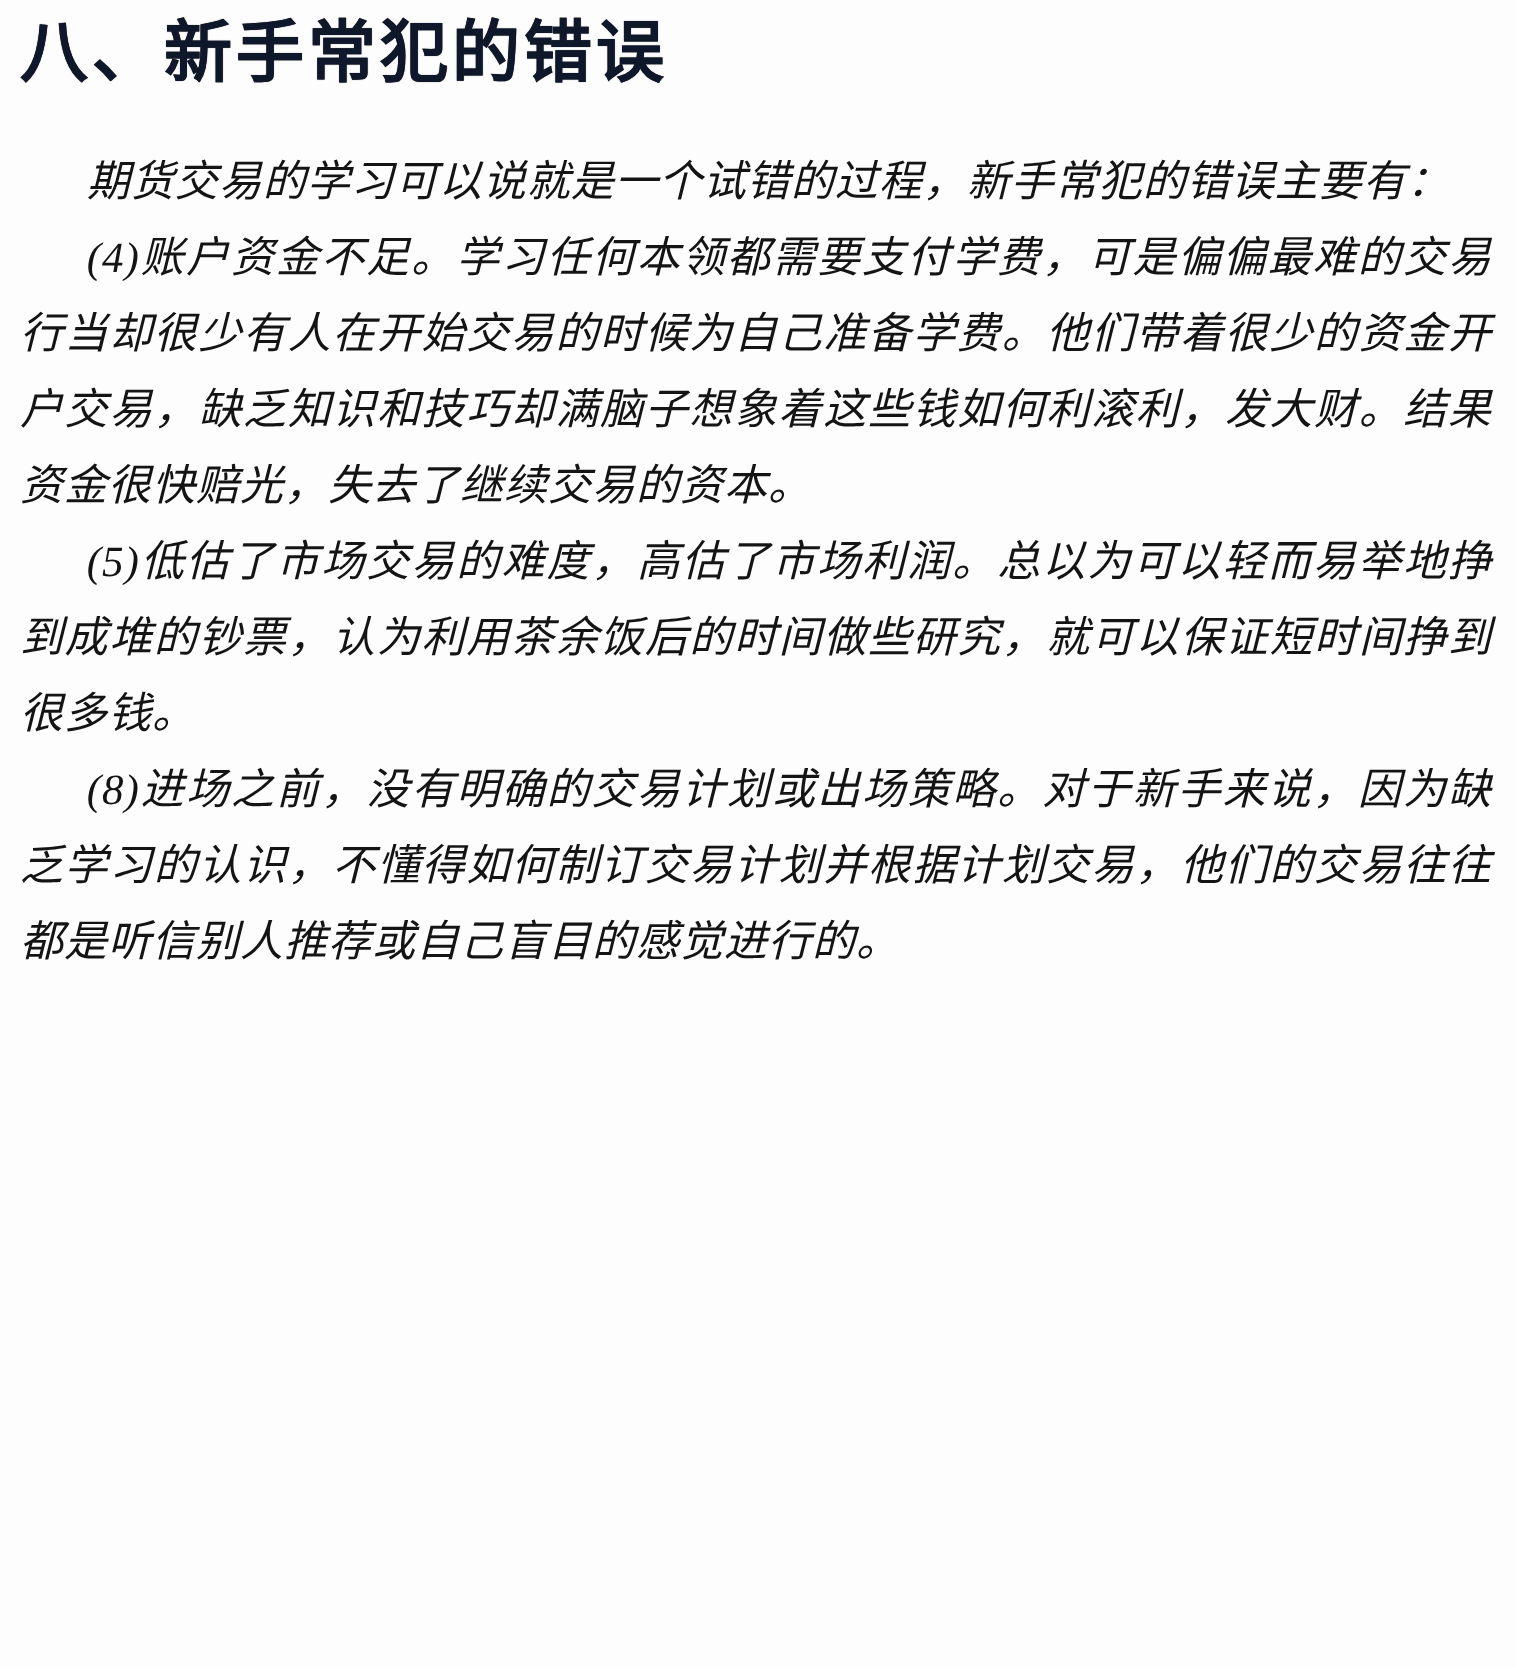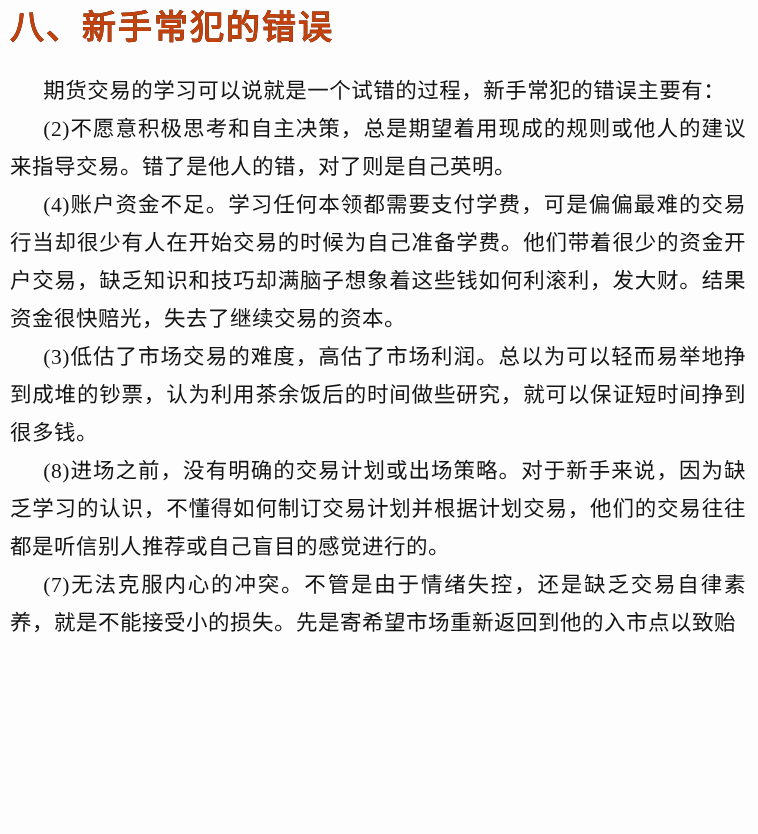--- a/index.html
+++ b/index.html
@@ -18,45 +18,44 @@
     box-sizing: border-box;
     padding: 5px 12px 0 10px;
   }
   .page-title {
     font-family: "DejaVu Sans", "Liberation Sans", sans-serif;
     font-weight: bold;
     font-size: 34px;
     line-height: 44px;
     letter-spacing: 2px;
     margin: 0 0 23px 0;
-    color: #c2410c;
+    color: #0f172a;
     
     text-shadow: 0 0 0.4px #000;
   }
   .body-text {
     font-family: "Liberation Serif", "DejaVu Serif", serif;
     font-size: 21.5px;
     line-height: 38px;
   }
   .body-text p {
     margin: 0;
     text-align: justify;
     text-justify: inter-character;
     text-indent: 1.55em;
     word-break: break-all;
     letter-spacing: 0.5px;
+    font-style: italic;
   }
 </style>
 </head>
 <body>
 
 <div class="page">
   <h1 class="page-title">八、新手常犯的错误</h1>
 
   <div class="body-text">
     <p>期货交易的学习可以说就是一个试错的过程，新手常犯的错误主要有：</p>
-    <p>(2)不愿意积极思考和自主决策，总是期望着用现成的规则或他人的建议来指导交易。错了是他人的错，对了则是自己英明。</p>
     <p>(4)账户资金不足。学习任何本领都需要支付学费，可是偏偏最难的交易行当却很少有人在开始交易的时候为自己准备学费。他们带着很少的资金开户交易，缺乏知识和技巧却满脑子想象着这些钱如何利滚利，发大财。结果资金很快赔光，失去了继续交易的资本。</p>
-    <p>(3)低估了市场交易的难度，高估了市场利润。总以为可以轻而易举地挣到成堆的钞票，认为利用茶余饭后的时间做些研究，就可以保证短时间挣到很多钱。</p>
+    <p>(5)低估了市场交易的难度，高估了市场利润。总以为可以轻而易举地挣到成堆的钞票，认为利用茶余饭后的时间做些研究，就可以保证短时间挣到很多钱。</p>
     <p>(8)进场之前，没有明确的交易计划或出场策略。对于新手来说，因为缺乏学习的认识，不懂得如何制订交易计划并根据计划交易，他们的交易往往都是听信别人推荐或自己盲目的感觉进行的。</p>
-    <p>(7)无法克服内心的冲突。不管是由于情绪失控，还是缺乏交易自律素养，就是不能接受小的损失。先是寄希望市场重新返回到他的入市点以致贻</p>
   </div>
 </div>
 
 </body></html>

